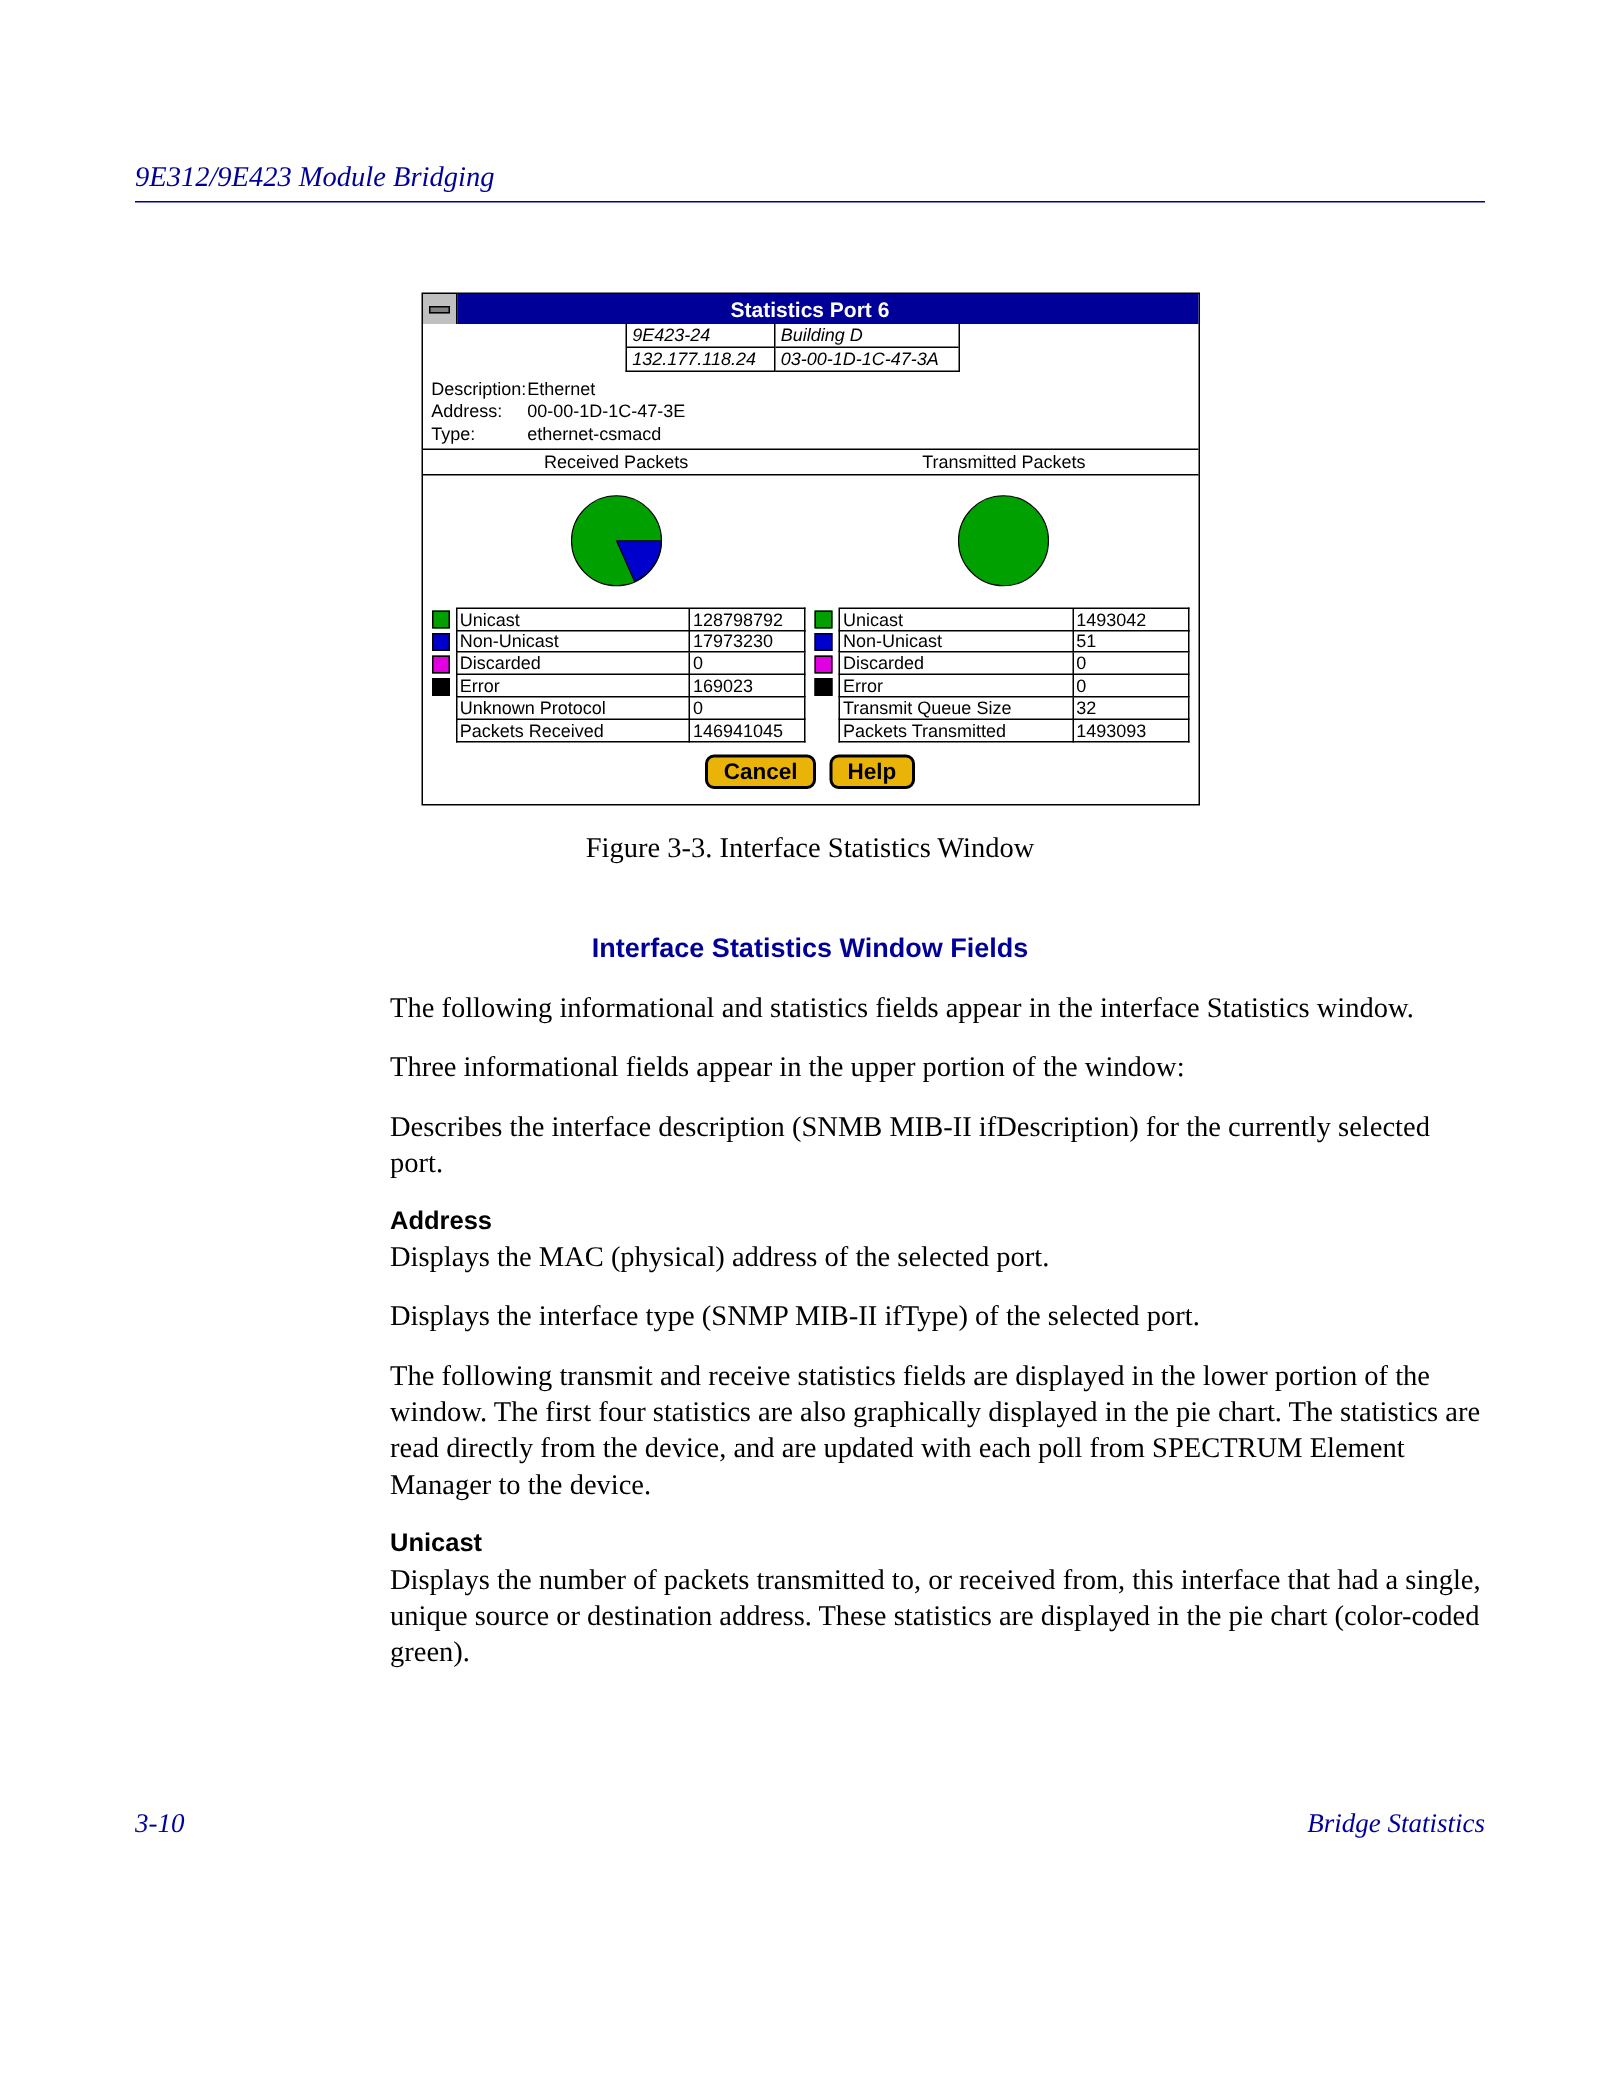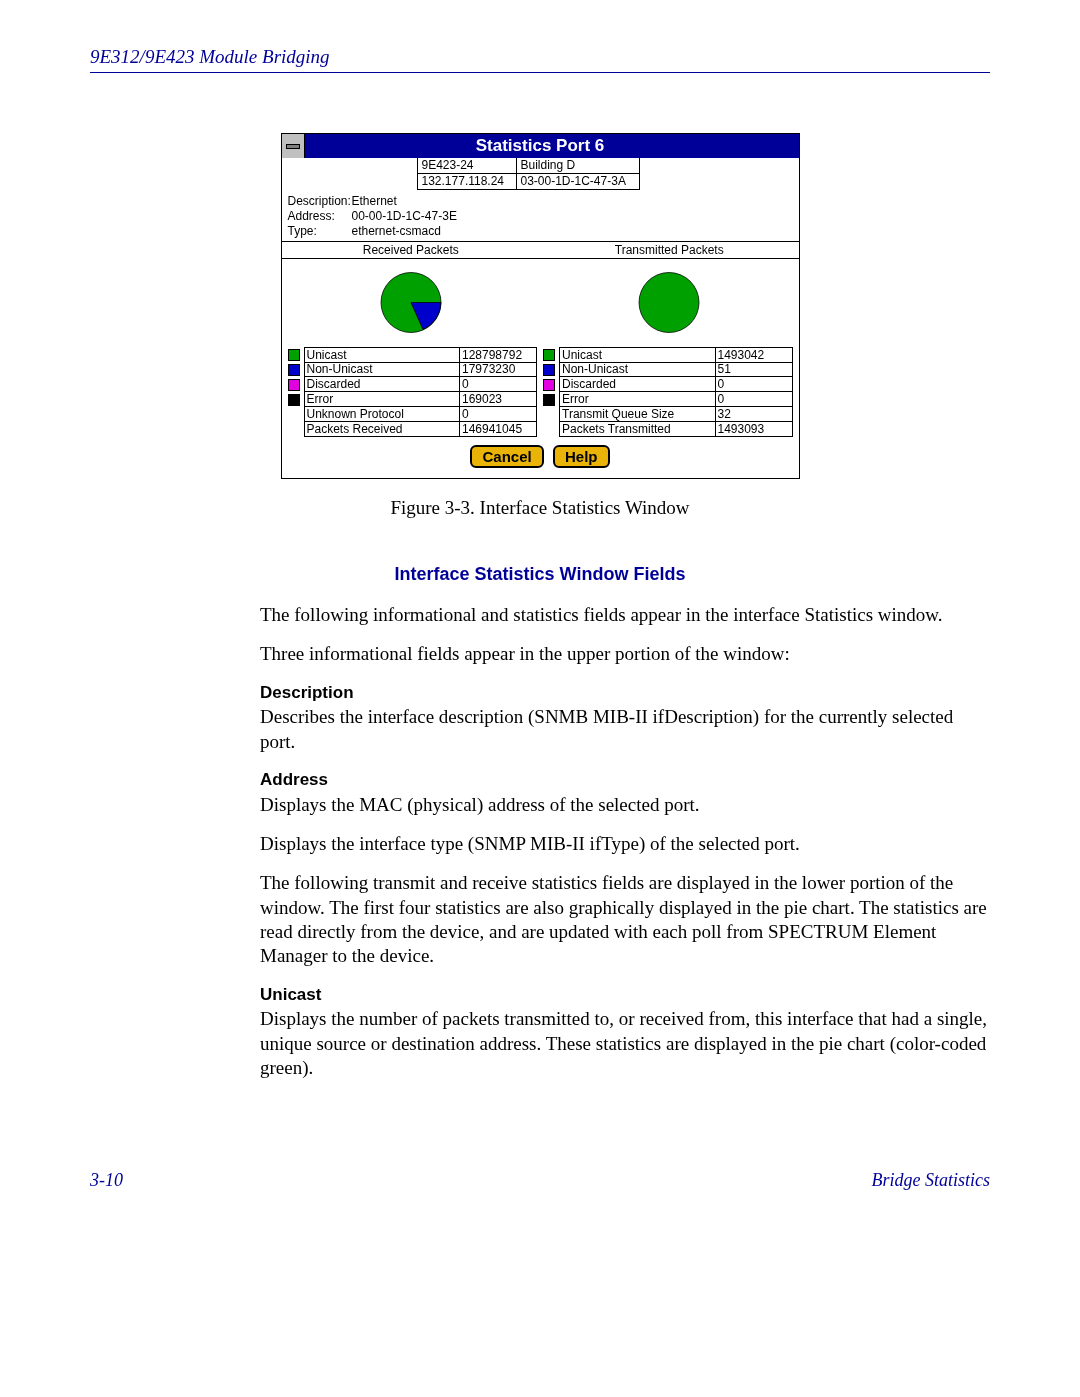--- a/index.html
+++ b/index.html
@@ -3,21 +3,21 @@
 <meta charset="utf-8">
 <style>
   body {
     margin: 0;
     padding: 0;
     background: #fff;
     font-family: "Times New Roman", serif;
     width: 1080px;
   }
   .page {
-    padding: 46px 90px 40px 90px;
+    padding: 108px 90px 40px 90px;
     box-sizing: border-box;
   }
   .header-text {
     color: #000099;
     font-style: italic;
     font-size: 19px;
     font-family: "Times New Roman", serif;
     margin-bottom: 4px;
   }
   .header-line {
@@ -30,21 +30,21 @@
     border: 1.5px solid #000;
     background: #fff;
     font-family: Helvetica, Arial, sans-serif;
     font-size: 12px;
     position: relative;
   }
   .titlebar {
     background: #000099;
     color: #fff;
     font-weight: bold;
-    font-size: 17px;
+    font-size: 14px;
     text-align: center;
     padding: 2px 0;
     position: relative;
   }
   .sysmenu {
     position: absolute;
     left: 0;
     top: 0;
     width: 22px;
     height: 100%;
@@ -69,20 +69,21 @@
   .info-col {
     border: 1px solid #000;
     border-top: none;
   }
   .info-col .cell {
     border-bottom: 1px solid #000;
     padding: 0 4px;
     height: 15px;
     line-height: 15px;
     white-space: nowrap;
+    font-style: italic;
   }
   .info-col .cell:last-child { border-bottom: none; }
   .info-col.left { width: 98px; }
   .info-col.right { width: 122px; border-left: none; }
   .desc-block {
     padding: 4px 6px 2px 6px;
     line-height: 15px;
   }
   .desc-block .row { display: flex; }
   .desc-block .lbl { width: 64px; }
@@ -332,21 +333,20 @@
   </div>
 
   <div class="figure-caption">Figure 3-3.  Interface Statistics Window</div>
 
   <div class="section-heading">Interface Statistics Window Fields</div>
 
   <div class="body-block">
     <p>The following informational and statistics fields appear in the interface Statistics window.</p>
     <p>Three informational fields appear in the upper portion of the window:</p>
 
-    <div class="field-title">Description</div>
     <p>Describes the interface description (SNMB MIB-II ifDescription) for the currently selected port.</p>
 
     <div class="field-title">Address</div>
     <p>Displays the MAC (physical) address of the selected port.</p>
 
     <p>Displays the interface type (SNMP MIB-II ifType) of the selected port.</p>
 
     <p>The following transmit and receive statistics fields are displayed in the lower portion of the window. The first four statistics are also graphically displayed in the pie chart. The statistics are read directly from the device, and are updated with each poll from SPECTRUM Element Manager to the device.</p>
 
     <div class="field-title">Unicast</div>

